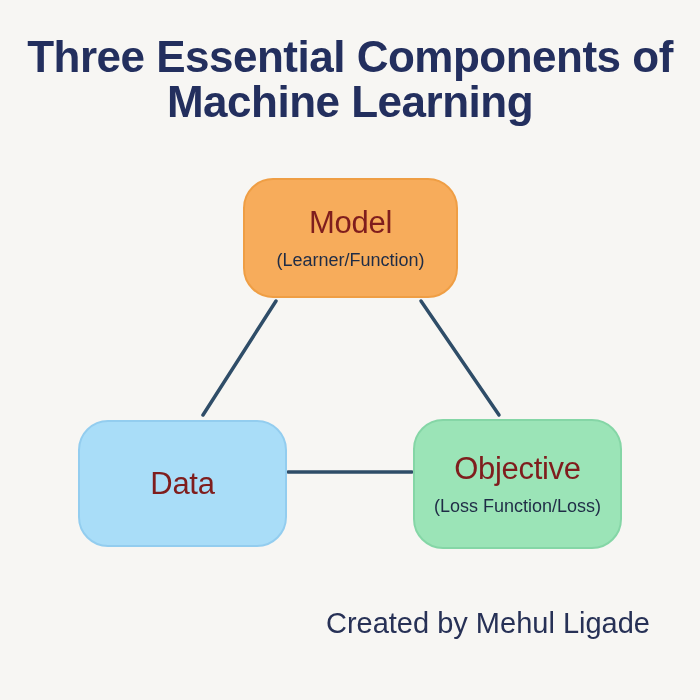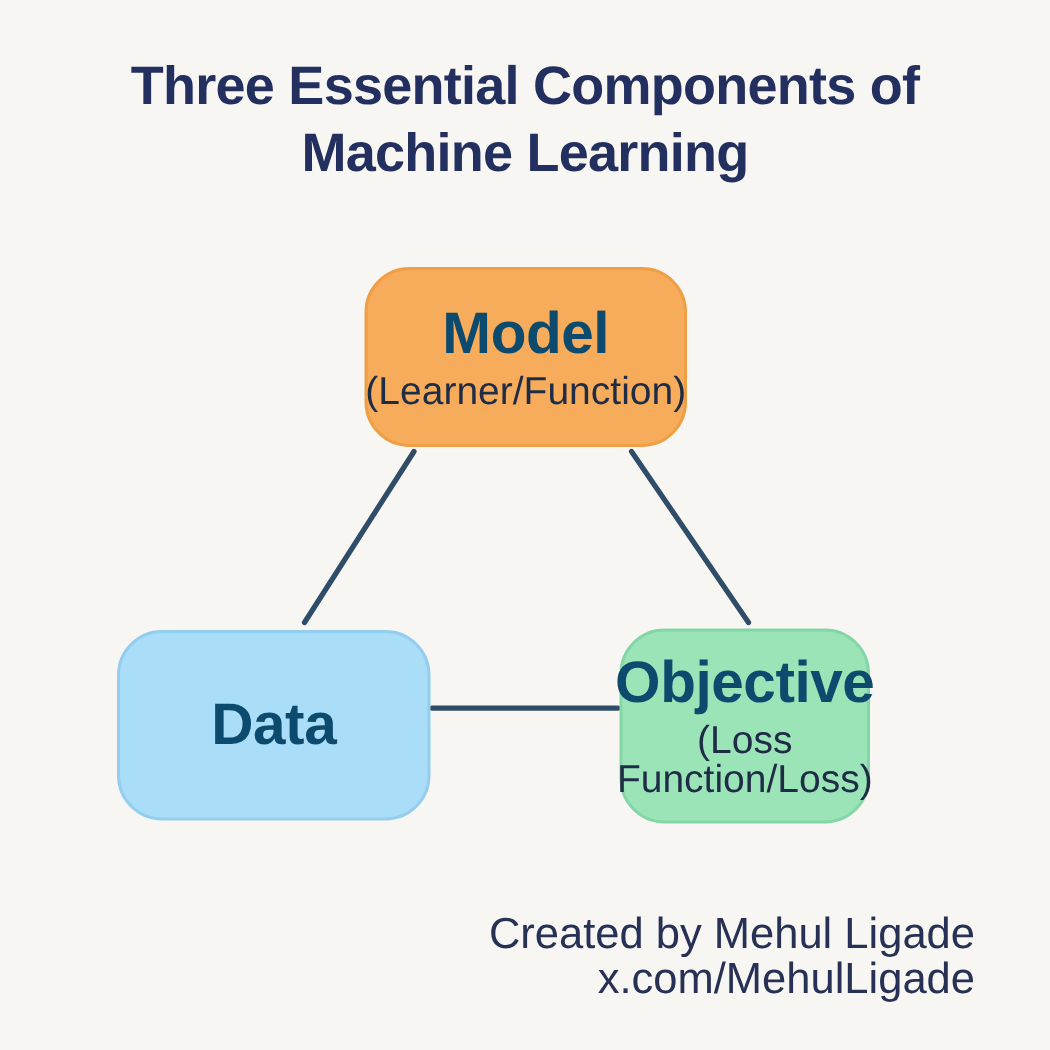--- a/index.html
+++ b/index.html
@@ -12,21 +12,21 @@
     background: #F7F6F3;
     overflow: hidden;
   }
 
   .title {
     position: absolute;
     top: 34px;
     left: 0;
     width: 700px;
     text-align: center;
-    font-size: 36px;
+    font-size: 44px;
     line-height: 45px;
     font-weight: bold;
     letter-spacing: -0.5px;
     color: #232F5E;
     white-space: pre-line;
   }
 
   .connector-layer {
     position: absolute;
     top: 0;
@@ -54,35 +54,35 @@
     border: 2px solid #EF9E44;
   }
   .node-data {
     left: 78px; top: 420px;
     width: 209px; height: 127px;
     background: #A9DDF8;
     border: 2px solid #93CDEF;
   }
   .node-objective {
     left: 413px; top: 419px;
-    width: 167px; height: 130px;
+    width: 209px; height: 130px;
     background: #9BE4B7;
     border: 2px solid #85D6A6;
   }
 
   .node-label {
-    font-size: 39px;
+    font-size: 31px;
     line-height: 40px;
-    font-weight: bold;
-    color: #0c4a6e;
+    font-weight: normal;
+    color: #7f1d1d;
     letter-spacing: -0.3px;
   }
   .node-sublabel {
     margin-top: 4px;
-    font-size: 26px;
+    font-size: 18px;
     line-height: 26px;
     color: #1F2C46;
     white-space: pre-line;
   }
 
   .footer {
     position: absolute;
     top: 608px;
     right: 50px;
     text-align: right;
@@ -114,16 +114,15 @@
     <div class="node-label">Data</div>
   </div>
 
   <div class="node node-objective">
     <div class="node-label">Objective</div>
     <div class="node-sublabel">(Loss Function/Loss)</div>
   </div>
 
   <div class="footer">
     <div>Created by Mehul Ligade</div>
-    <div>x.com/MehulLigade</div>
   </div>
 
 </div>
 
 </body></html>

